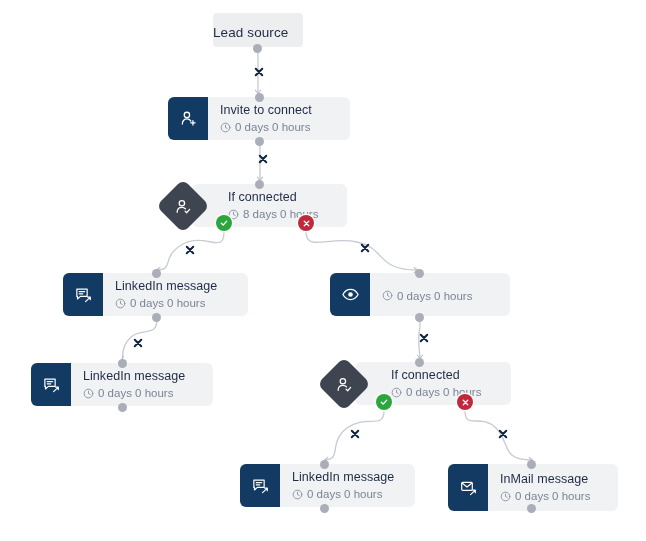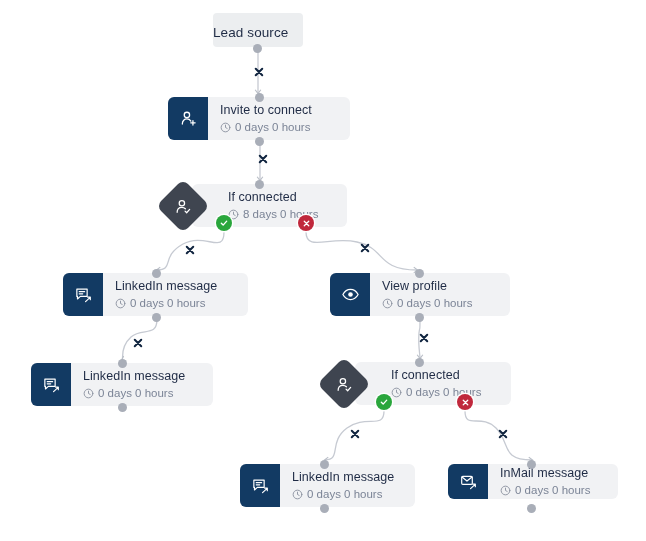--- a/index.html
+++ b/index.html
@@ -266,21 +266,20 @@
 
   <div class="node" style="left:330px; top:273px; width:180px; height:43px;">
     <div class="icon-box">
       <svg width="19" height="19" viewBox="0 0 24 24" fill="none" stroke="#ffffff" stroke-width="1.6" stroke-linecap="round" stroke-linejoin="round">
         <path d="M2.4,12 C4.8,7.6 8.4,5.6 12,5.6 C15.6,5.6 19.2,7.6 21.6,12
                  C19.2,16.4 15.6,18.4 12,18.4 C8.4,18.4 4.8,16.4 2.4,12 Z"></path>
         <circle cx="12" cy="12" r="2.9" fill="#ffffff" stroke="none"></circle>
       </svg>
     </div>
     <div class="node-body">
-      <div class="node-title">View profile</div>
       <div class="node-sub">
         <span class="clock-ico">
           <svg width="11" height="11" viewBox="0 0 24 24" fill="none" stroke="#8a919f" stroke-width="2" stroke-linecap="round" stroke-linejoin="round">
             <circle cx="12" cy="12" r="9.5"></circle>
               <path d="M12,6.8 L12,12 L15.6,14"></path>
           </svg>
         </span>
         <span>0 days 0 hours</span>
       </div>
     </div>
@@ -365,21 +364,21 @@
               <path d="M12,6.8 L12,12 L15.6,14"></path>
           </svg>
         </span>
         <span>0 days 0 hours</span>
       </div>
     </div>
   </div>
   <div class="port" style="left:320px; top:460px;"></div>
   <div class="port" style="left:320px; top:504px;"></div>
 
-  <div class="node" style="left:448px; top:464px; width:170px; height:35px;">
+  <div class="node" style="left:448px; top:464px; width:170px; height:47px;">
     <div class="icon-box">
       <svg width="19" height="19" viewBox="0 0 24 24" fill="none" stroke="#ffffff" stroke-width="1.5" stroke-linecap="round" stroke-linejoin="round">
         <rect x="3.4" y="5.6" width="13.4" height="10" rx="1.4"></rect>
         <path d="M3.8,6.4 L10.1,11.4 L16.4,6.4"></path>
         <path d="M14.6,21 L20.4,15.6 M17.2,15.2 L20.6,15.3 L20.6,18.6"></path>
       </svg>
     </div>
     <div class="node-body">
       <div class="node-title">InMail message</div>
       <div class="node-sub">

